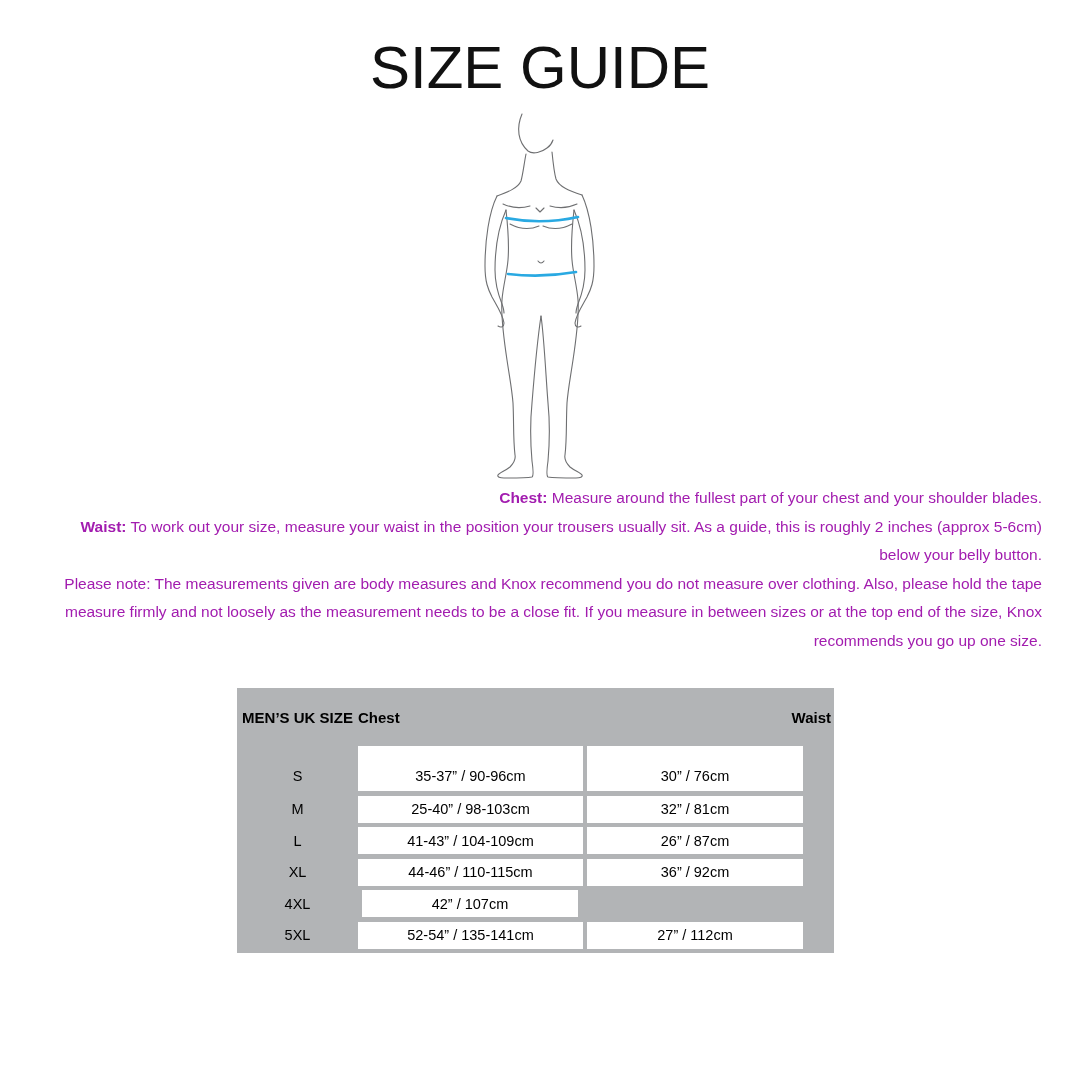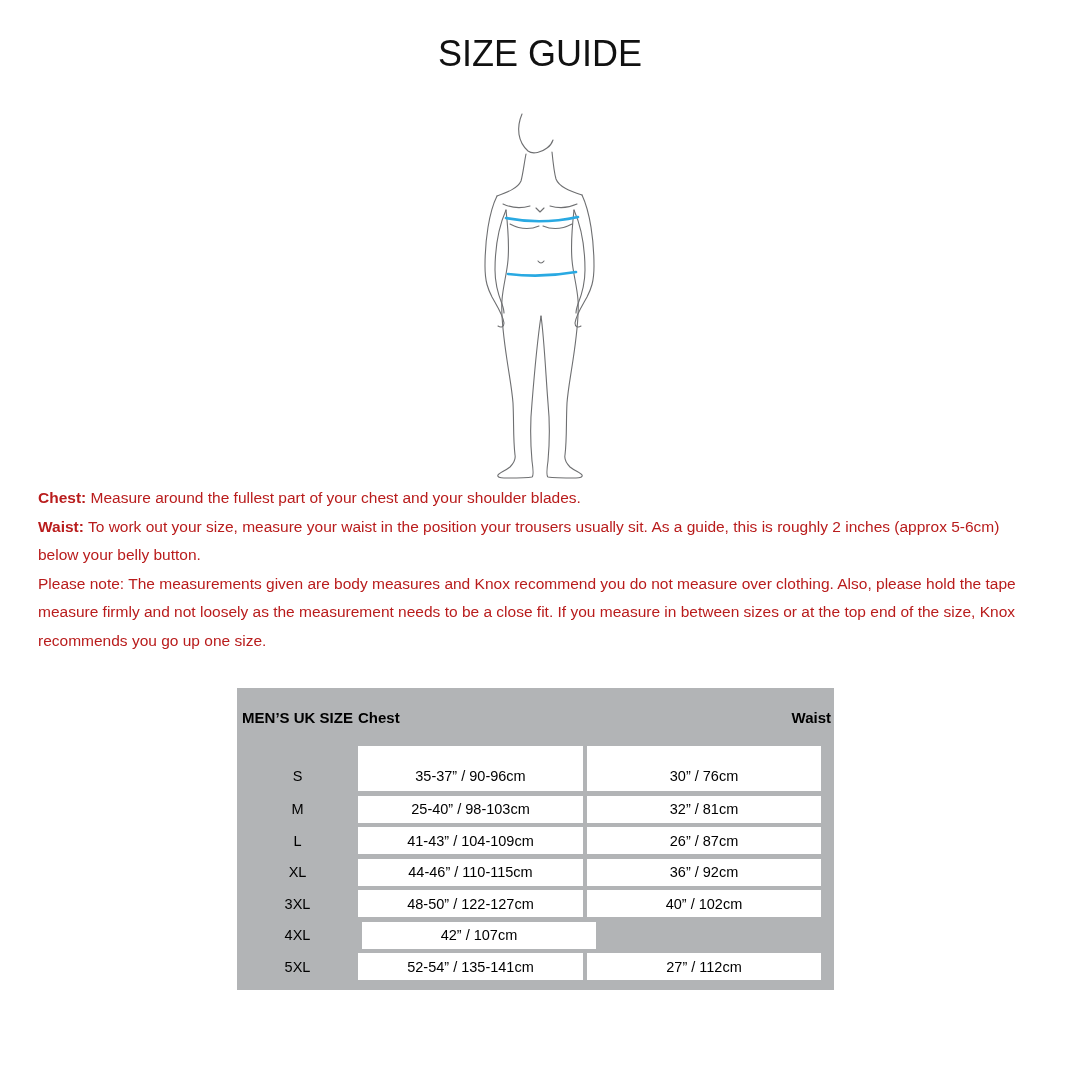--- a/index.html
+++ b/index.html
@@ -9,49 +9,49 @@
     --text-black:#000000;
     --cell-white:#ffffff;
   }
   *{margin:0;padding:0;box-sizing:border-box;}
   html,body{width:1080px;height:1080px;background:#fff;}
   body{font-family:"Liberation Sans", sans-serif;color:var(--text-black);}
   .page{position:relative;width:1080px;height:1080px;background:#fff;overflow:hidden;}
 
   .title{
     position:absolute;top:33px;left:0;width:1080px;
-    text-align:center;font-size:36px;font-weight:400;letter-spacing:0px;color:#111;
+    text-align:center;font-size:60px;font-weight:400;letter-spacing:0px;color:#111;
   }
 
   .figure-wrap{position:absolute;left:440px;top:108px;width:200px;height:375px;}
   .figure-wrap svg{display:block;width:200px;height:375px;}
   .outline{fill:none;stroke:var(--outline-gray);stroke-width:1.1;stroke-linecap:round;stroke-linejoin:round;}
   .measure{fill:none;stroke:var(--accent-blue);stroke-width:2.6;stroke-linecap:round;}
 
   .notes{
     position:absolute;top:484px;left:38px;width:1004px;
-    text-align:left;font-size:15.5px;line-height:28.5px;color:#b91c1c;
+    text-align:right;font-size:15.5px;line-height:28.5px;color:#a21caf;
   }
   .notes p{margin:0;}
   .notes b{font-weight:700;}
 
   .size-table{
     position:absolute;left:237px;top:688px;width:597px;
-    background:var(--table-gray);padding-bottom:10px;font-size:14.5px;
+    background:var(--table-gray);padding-bottom:4px;font-size:14.5px;
   }
   .thead{display:flex;height:58px;align-items:center;font-weight:700;font-size:15px;}
   .th-size{width:121px;text-align:center;}
   .th-chest{width:235px;text-align:left;}
   .th-waist{width:234px;text-align:right;margin-left:4px;}
   .trow{display:flex;height:27px;margin-top:4.5px;}
   .trow-first{height:45px;margin-top:0;}
   .tlabel{width:121px;display:flex;align-items:center;justify-content:center;}
   .tcell{background:var(--cell-white);display:flex;align-items:center;justify-content:center;}
   .tcell.chest{width:225px;}
-  .tcell.waist{width:234px;margin-left:4px;}
+  .tcell.waist{width:216px;margin-left:4px;}
   .trow-first .tcell,.trow-first .tlabel{align-items:flex-end;padding-bottom:7px;}
 </style>
 </head>
 <body>
 
 <div class="page">
 
   <div class="title">SIZE GUIDE</div>
 
   <div class="figure-wrap">
@@ -117,25 +117,20 @@
     <div class="tcell waist">26” / 87cm</div>
   </div>
 
   <div class="trow">
     <div class="tlabel">XL</div>
     <div class="tcell chest">44-46” / 110-115cm</div>
     <div class="tcell waist">36” / 92cm</div>
   </div>
 
 
-  <div class="trow">
-    <div class="tlabel">3XL</div>
-    <div class="tcell chest">48-50” / 122-127cm</div>
-    <div class="tcell waist">40” / 102cm</div>
-  </div>
 
   <div class="trow">
     <div class="tlabel">4XL</div>
     <div class="tcell waist">42” / 107cm</div>
   </div>
 
   <div class="trow">
     <div class="tlabel">5XL</div>
     <div class="tcell chest">52-54” / 135-141cm</div>
     <div class="tcell waist">27” / 112cm</div>

